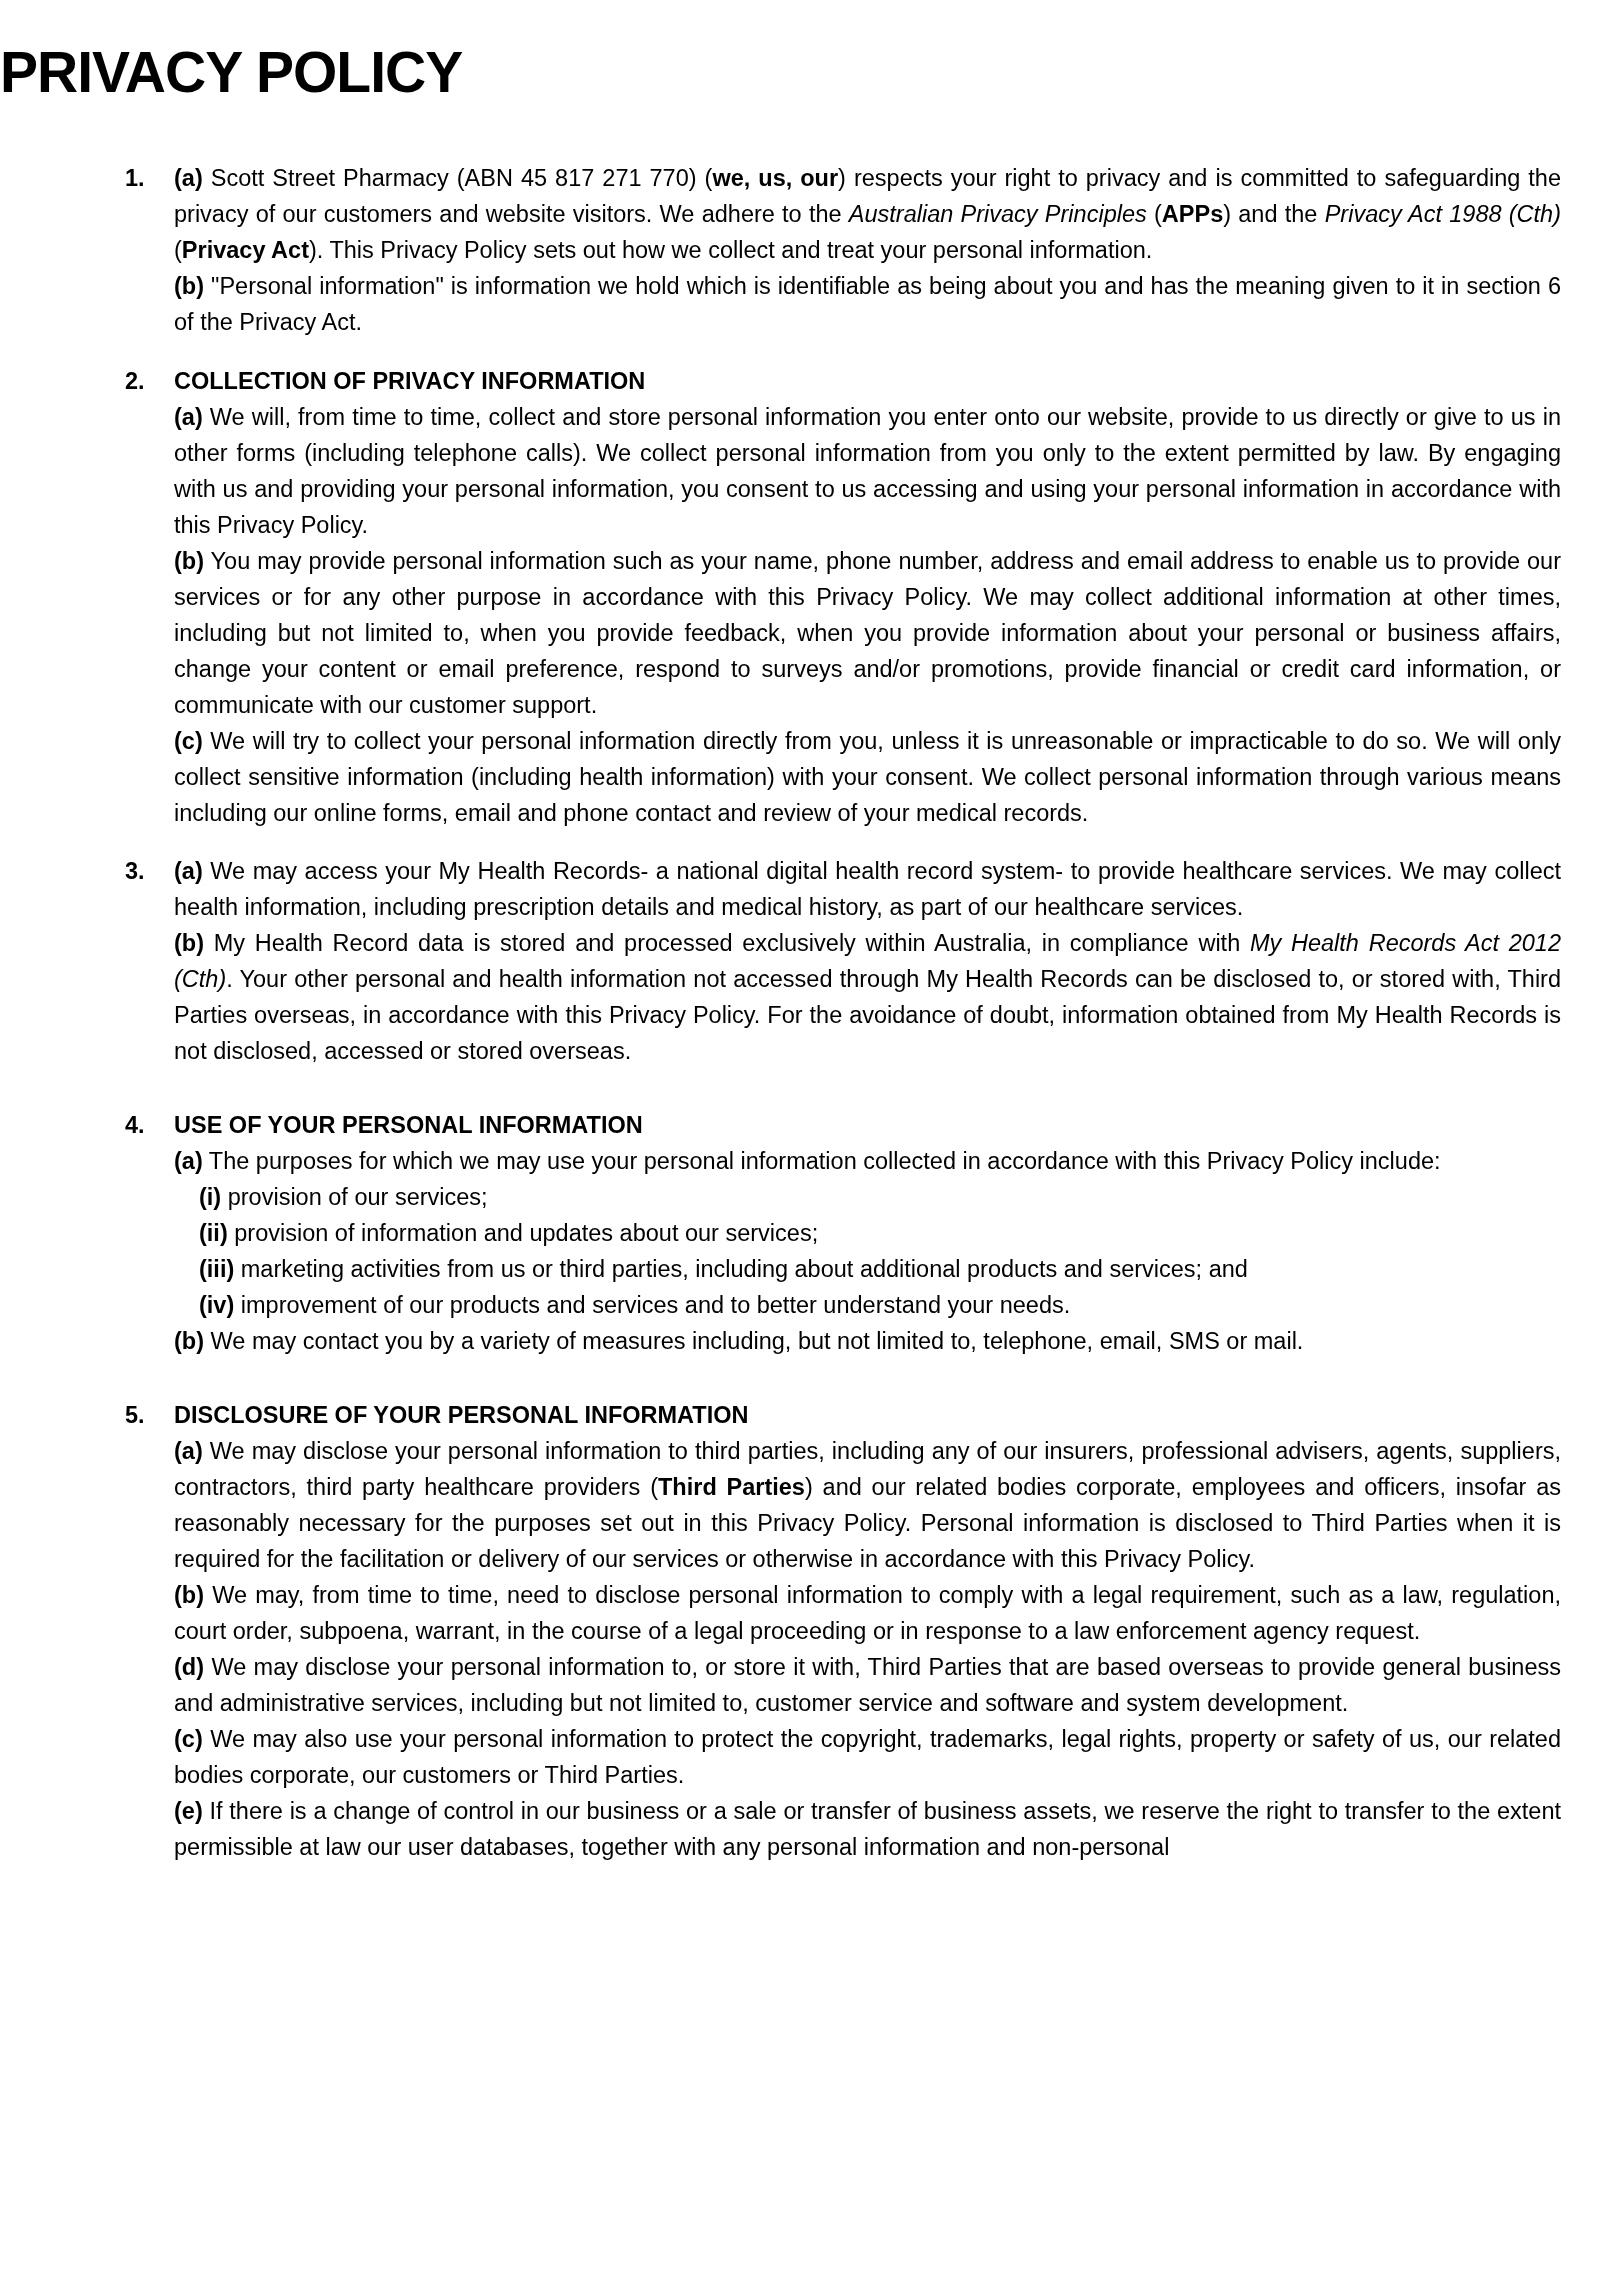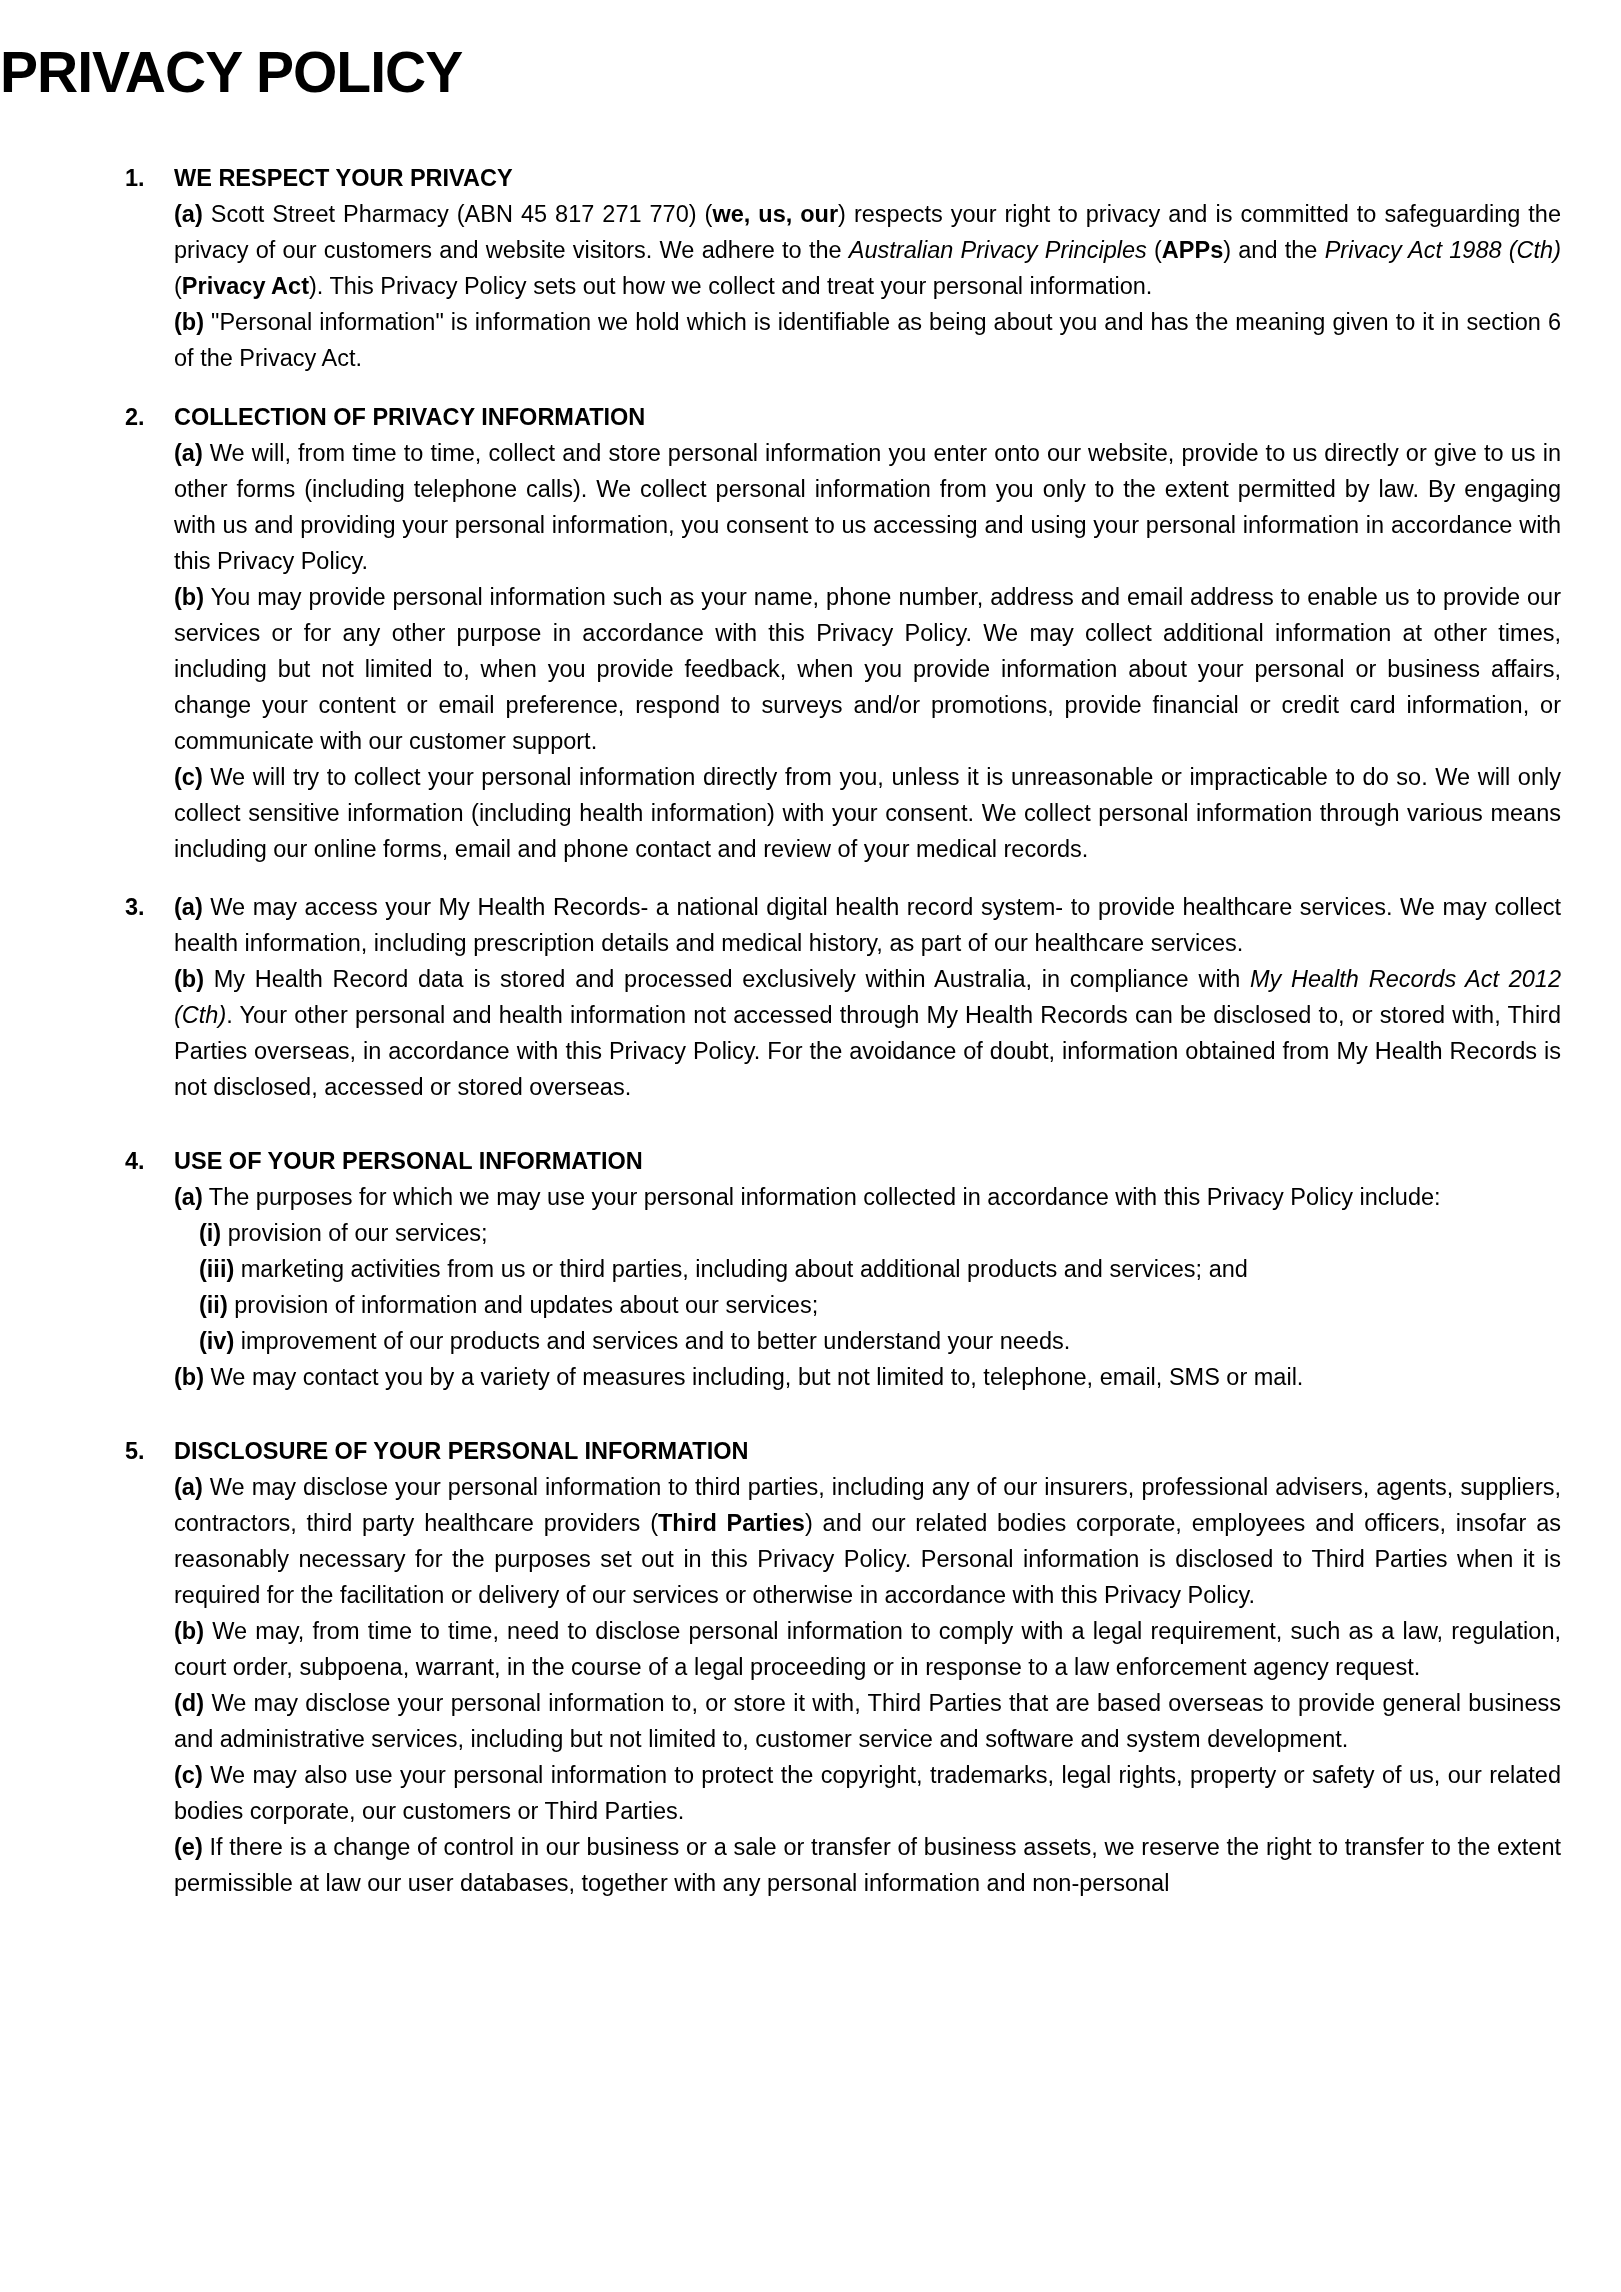--- a/index.html
+++ b/index.html
@@ -65,21 +65,20 @@
   .i { font-style: italic; }
 </style>
 </head>
 <body>
 
 <div class="page">
   <h1 class="title">PRIVACY POLICY</h1>
   <main class="content">
   <section class="section">
     <span class="section-number">1.</span>
-    <h2 class="section-heading">WE RESPECT YOUR PRIVACY</h2>
     <div class="section-body">
   <p class="para"><span class="b">(a)</span><span> Scott Street Pharmacy (ABN 45 817 271 770) (</span><span class="b">we, us, our</span><span>) respects your right to privacy and is committed to safeguarding the privacy of our customers and website visitors. We adhere to the </span><span class="i">Australian Privacy Principles</span><span> (</span><span class="b">APPs</span><span>) and the </span><span class="i">Privacy Act 1988 (Cth)</span><span> (</span><span class="b">Privacy Act</span><span>). This Privacy Policy sets out how we collect and treat your personal information.</span></p>
 
   <p class="para"><span class="b">(b)</span><span> "Personal information" is information we hold which is identifiable as being about you and has the meaning given to it in section 6 of the Privacy Act.</span></p>
 </div>
   </section>
 
   <section class="section">
     <span class="section-number">2.</span>
     <h2 class="section-heading">COLLECTION OF PRIVACY INFORMATION</h2>
@@ -102,23 +101,23 @@
   </section>
 
   <section class="section">
     <span class="section-number">4.</span>
     <h2 class="section-heading">USE OF YOUR PERSONAL INFORMATION</h2>
     <div class="section-body">
   <p class="para"><span class="b">(a)</span><span> The purposes for which we may use your personal information collected in accordance with this Privacy Policy include:</span></p>
 
   <p class="para indent"><span class="b">(i)</span><span> provision of our services;</span></p>
 
+  <p class="para indent"><span class="b">(ii)</span><span> provision of information and updates about our services;</span></p>
+
   <p class="para indent"><span class="b">(iii)</span><span> marketing activities from us or third parties, including about additional products and services; and</span></p>
-
-  <p class="para indent"><span class="b">(ii)</span><span> provision of information and updates about our services;</span></p>
 
   <p class="para indent"><span class="b">(iv)</span><span> improvement of our products and services and to better understand your needs.</span></p>
 
   <p class="para"><span class="b">(b)</span><span> We may contact you by a variety of measures including, but not limited to, telephone, email, SMS or mail.</span></p>
 </div>
   </section>
 
   <section class="section">
     <span class="section-number">5.</span>
     <h2 class="section-heading">DISCLOSURE OF YOUR PERSONAL INFORMATION</h2>

